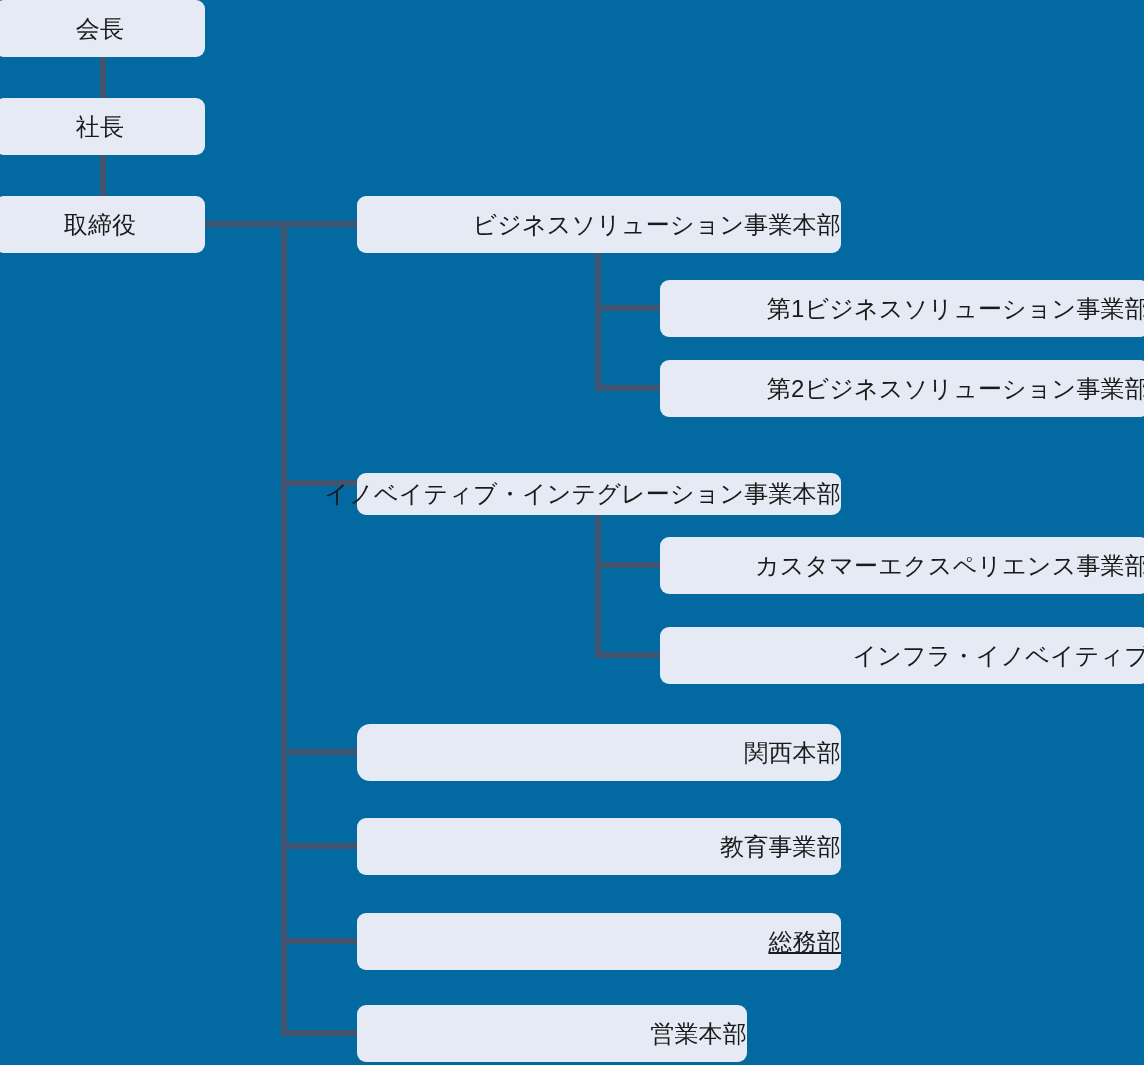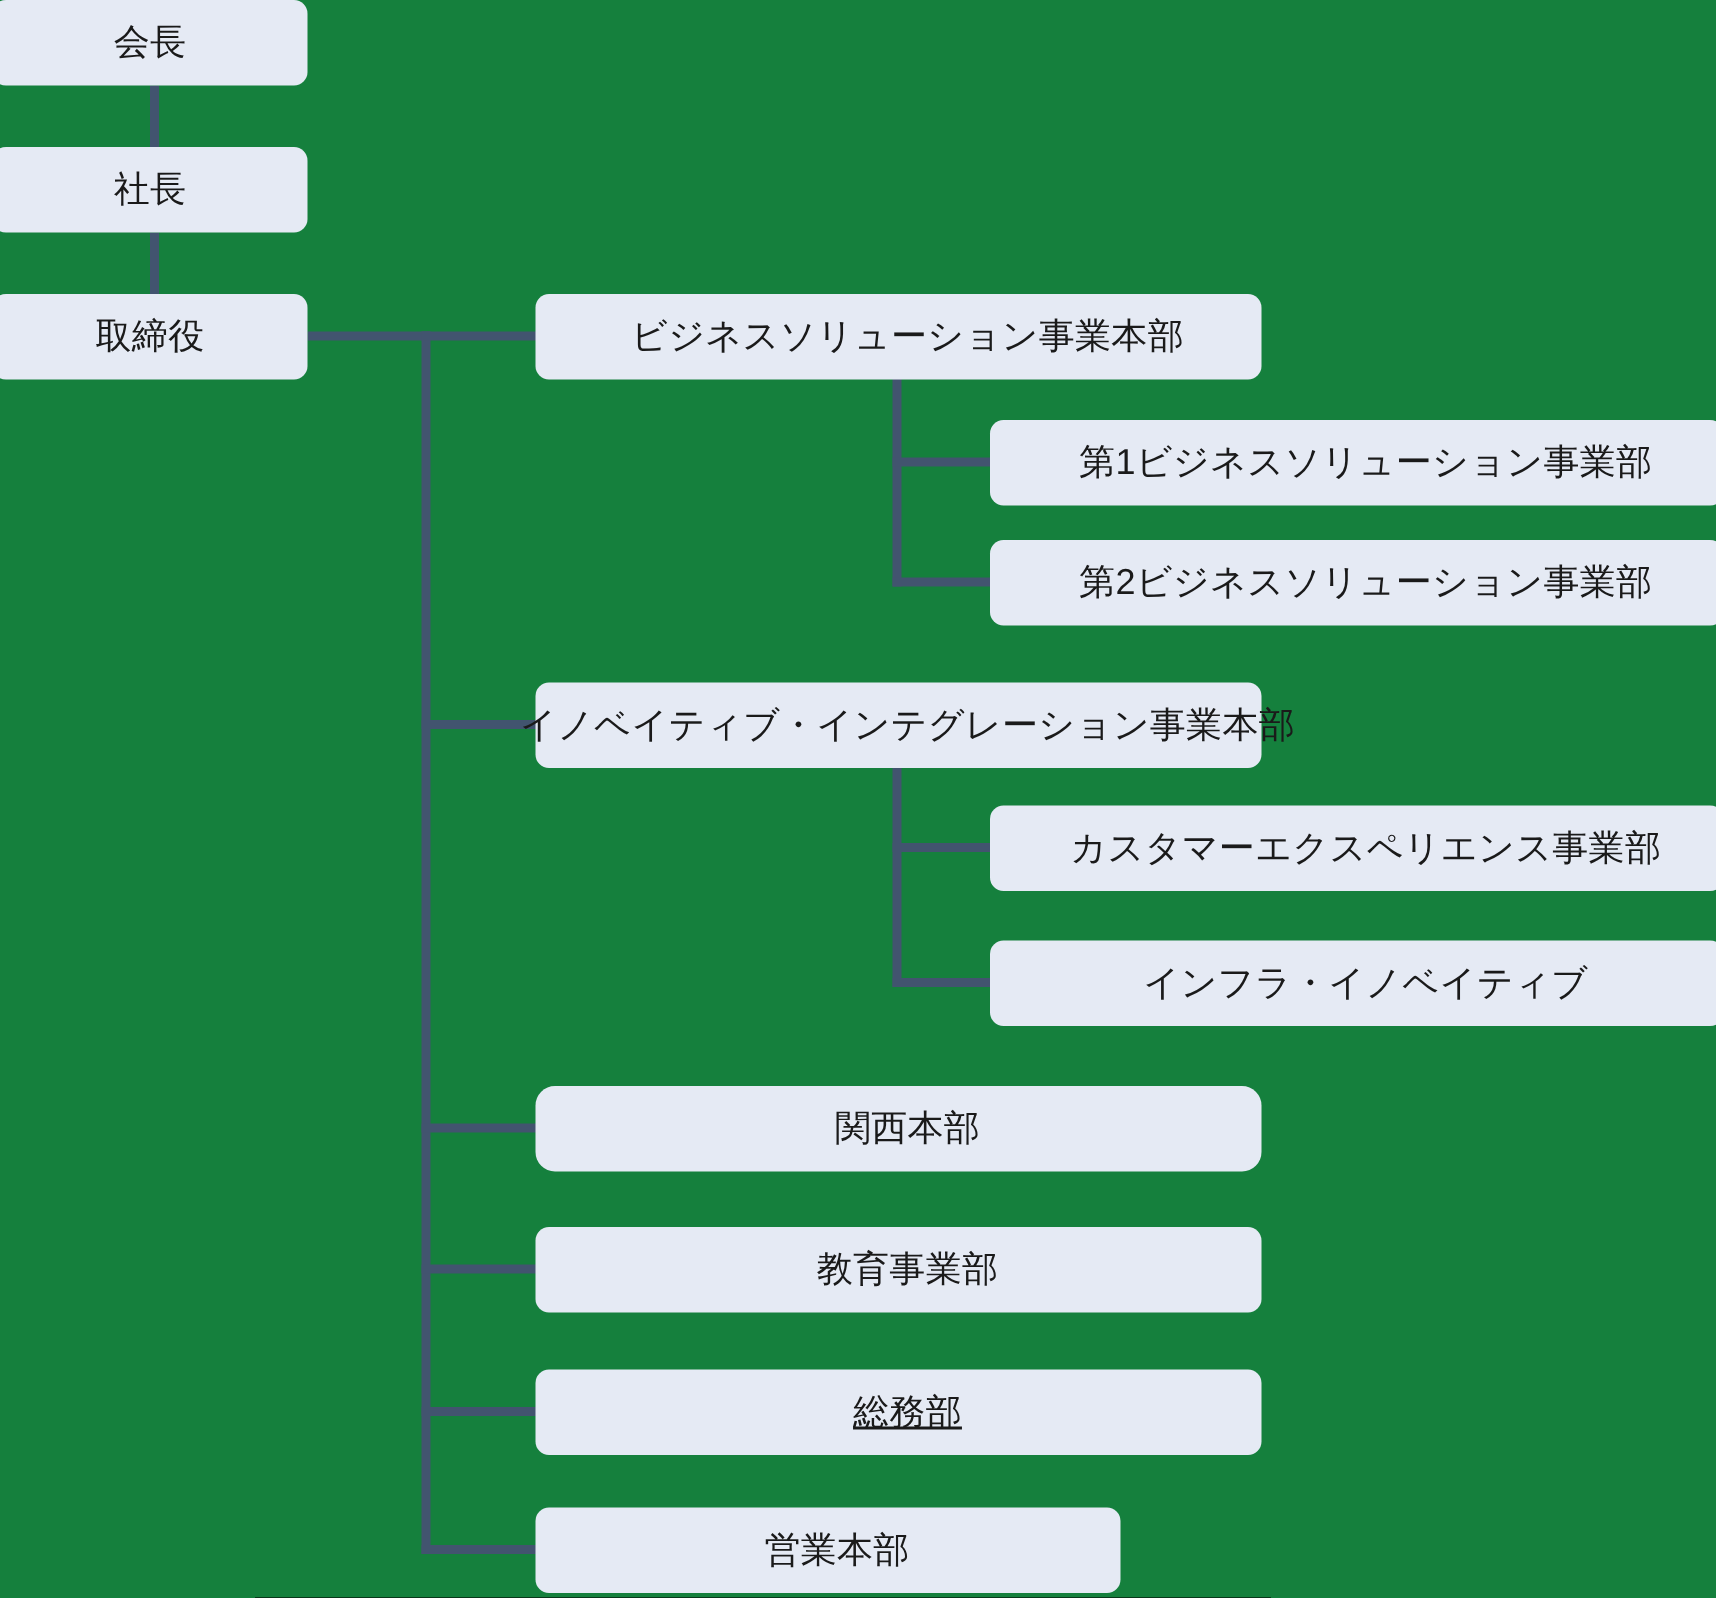--- a/index.html
+++ b/index.html
@@ -4,21 +4,21 @@
 <style>
   html, body {
     margin: 0;
     padding: 0;
     background: #000000;
   }
   #chart-root {
     position: relative;
     width: 1144px;
     height: 1065px;
-    background: #15803d;
+    background: #0369a1;
     font-family: "Liberation Sans", "DejaVu Sans", sans-serif;
     overflow: hidden;
   }
   .node {
     position: absolute;
     background: #e5eaf4;
     border-radius: 9px;
     box-sizing: border-box;
     display: flex;
     align-items: center;
@@ -27,21 +27,21 @@
     line-height: 1;
     letter-spacing: 0.2px;
     white-space: nowrap;
   }
   .node.level-top {
     justify-content: center;
     padding: 0;
   }
   .node.level-branch,
   .node.level-leaf {
-    justify-content: center;
+    justify-content: flex-end;
     padding-left: 12px;
   }
   .node-label {
     display: block;
   }
   .conn {
     position: absolute;
     background: #42546f;
   }
   .conn-v { width: 6px; }
@@ -92,21 +92,21 @@
   </div>
 
   <div class="node level-leaf" style="left:660px; top:280px; width:489px; height:57px;">
     <span class="node-label">第1ビジネスソリューション事業部</span>
   </div>
 
   <div class="node level-leaf" style="left:660px; top:360px; width:489px; height:57px;">
     <span class="node-label">第2ビジネスソリューション事業部</span>
   </div>
 
-  <div class="node level-branch" style="left:357px; top:455px; width:484px; height:57px;">
+  <div class="node level-branch" style="left:357px; top:473px; width:484px; height:42px;">
     <span class="node-label">イノベイティブ・インテグレーション事業本部</span>
   </div>
 
   <div class="node level-leaf" style="left:660px; top:537px; width:489px; height:57px;">
     <span class="node-label">カスタマーエクスペリエンス事業部</span>
   </div>
 
   <div class="node level-leaf" style="left:660px; top:627px; width:489px; height:57px;">
     <span class="node-label">インフラ・イノベイティブ</span>
   </div>

